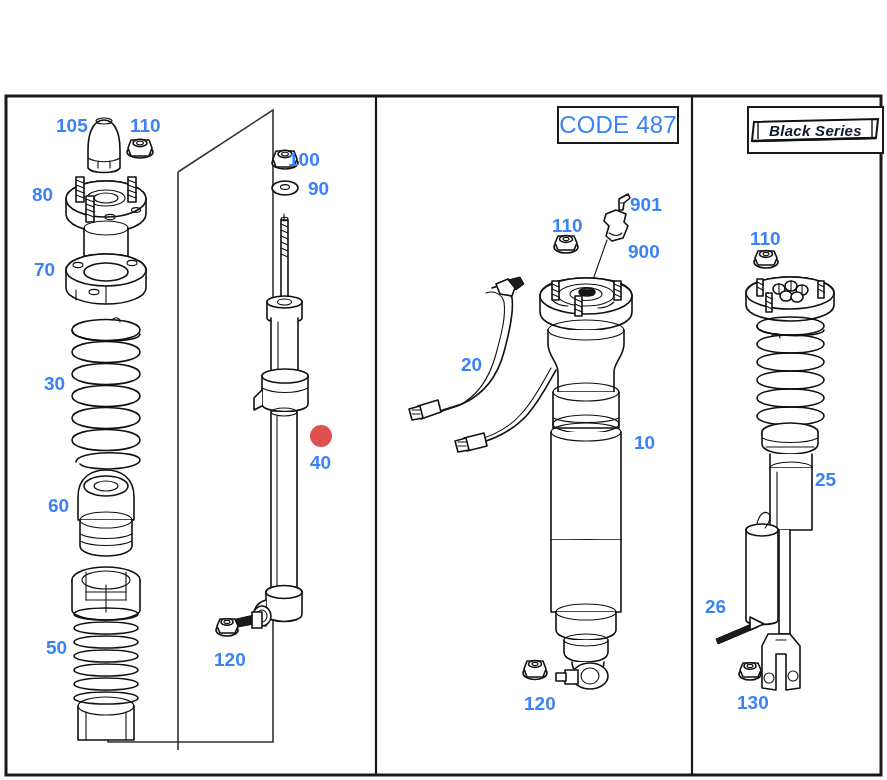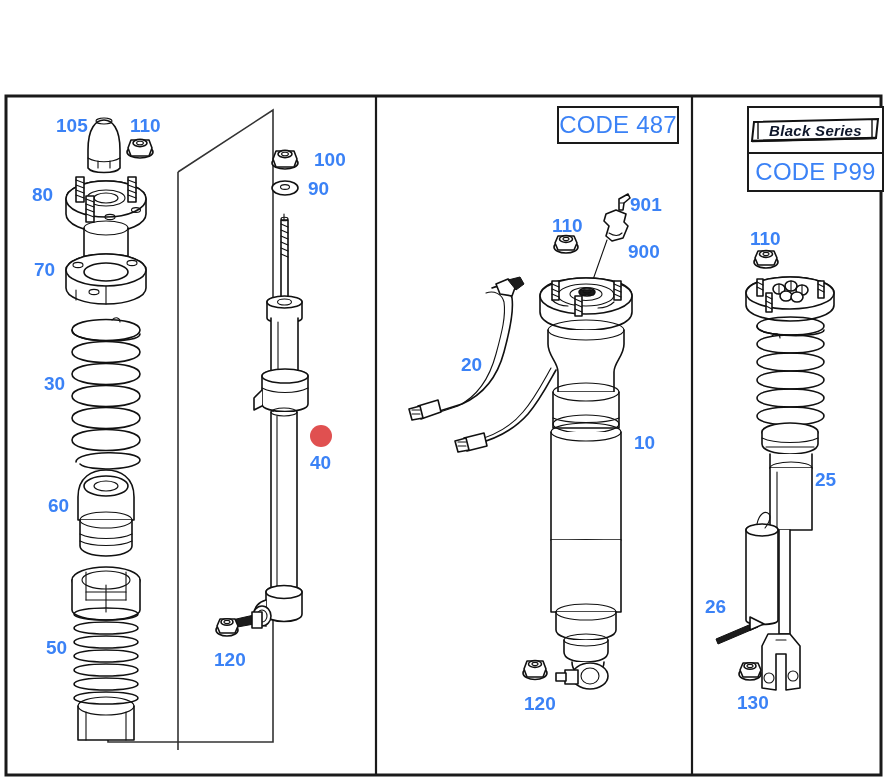--- a/index.html
+++ b/index.html
@@ -402,32 +402,29 @@
       <svg width="132" height="26" viewBox="0 0 132 26" xmlns="http://www.w3.org/2000/svg">
         <path d="M4 5 L128 2 L126 21 L2 24 Z" fill="#fff" stroke="#111" stroke-width="2"></path>
         <path d="M8 4 L8 22" fill="none" stroke="#111" stroke-width="1.4"></path>
         <path d="M122 3 L122 21" fill="none" stroke="#111" stroke-width="1.4"></path>
         <path d="M2 24 L126 21" fill="none" stroke="#111" stroke-width="2.6"></path>
       </svg>
       <span class="bs-txt">Black Series</span>
     </div>
   </div>
 
-  <div class="codebox" id="codep99box" style="left: 747px; top: 152px; width: 133px; height: 36px;">
-    <span>CODE P99</span>
-  </div>
 
   <div class="lbl" style="left:56px;top:116px;">105</div>
   <div class="lbl" style="left:130px;top:116px;">110</div>
   <div class="lbl" style="left:32px;top:185px;">80</div>
   <div class="lbl" style="left:34px;top:260px;">70</div>
   <div class="lbl" style="left:44px;top:374px;">30</div>
   <div class="lbl" style="left:48px;top:496px;">60</div>
   <div class="lbl" style="left:46px;top:638px;">50</div>
-  <div class="lbl" style="left:314px;top:150px;">100</div>
+  <div class="lbl" style="left:288px;top:150px;">100</div>
   <div class="lbl" style="left:308px;top:179px;">90</div>
   <div class="lbl" style="left:310px;top:453px;">40</div>
   <div class="lbl" style="left:214px;top:650px;">120</div>
 
   <div class="lbl" style="left:552px;top:216px;">110</div>
   <div class="lbl" style="left:630px;top:195px;">901</div>
   <div class="lbl" style="left:628px;top:242px;">900</div>
   <div class="lbl" style="left:461px;top:355px;">20</div>
   <div class="lbl" style="left:634px;top:433px;">10</div>
   <div class="lbl" style="left:524px;top:694px;">120</div>

